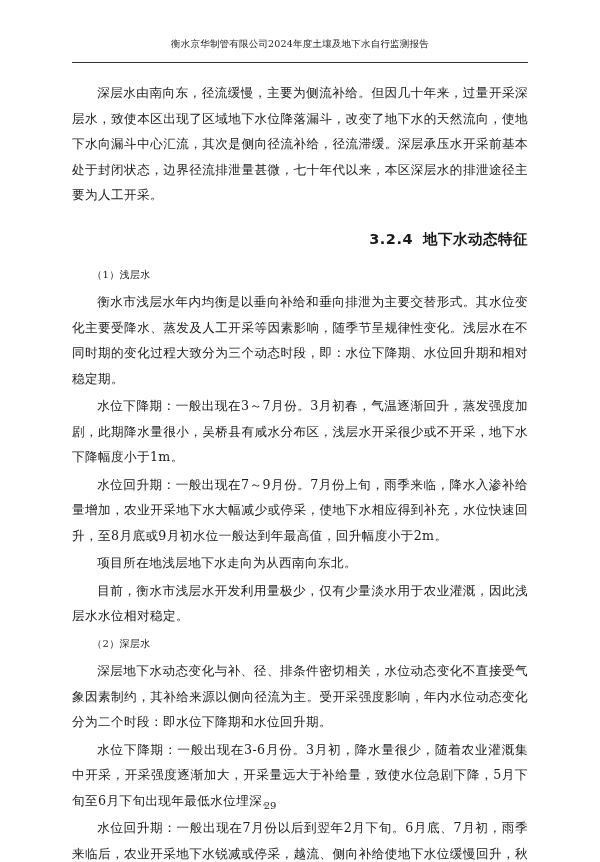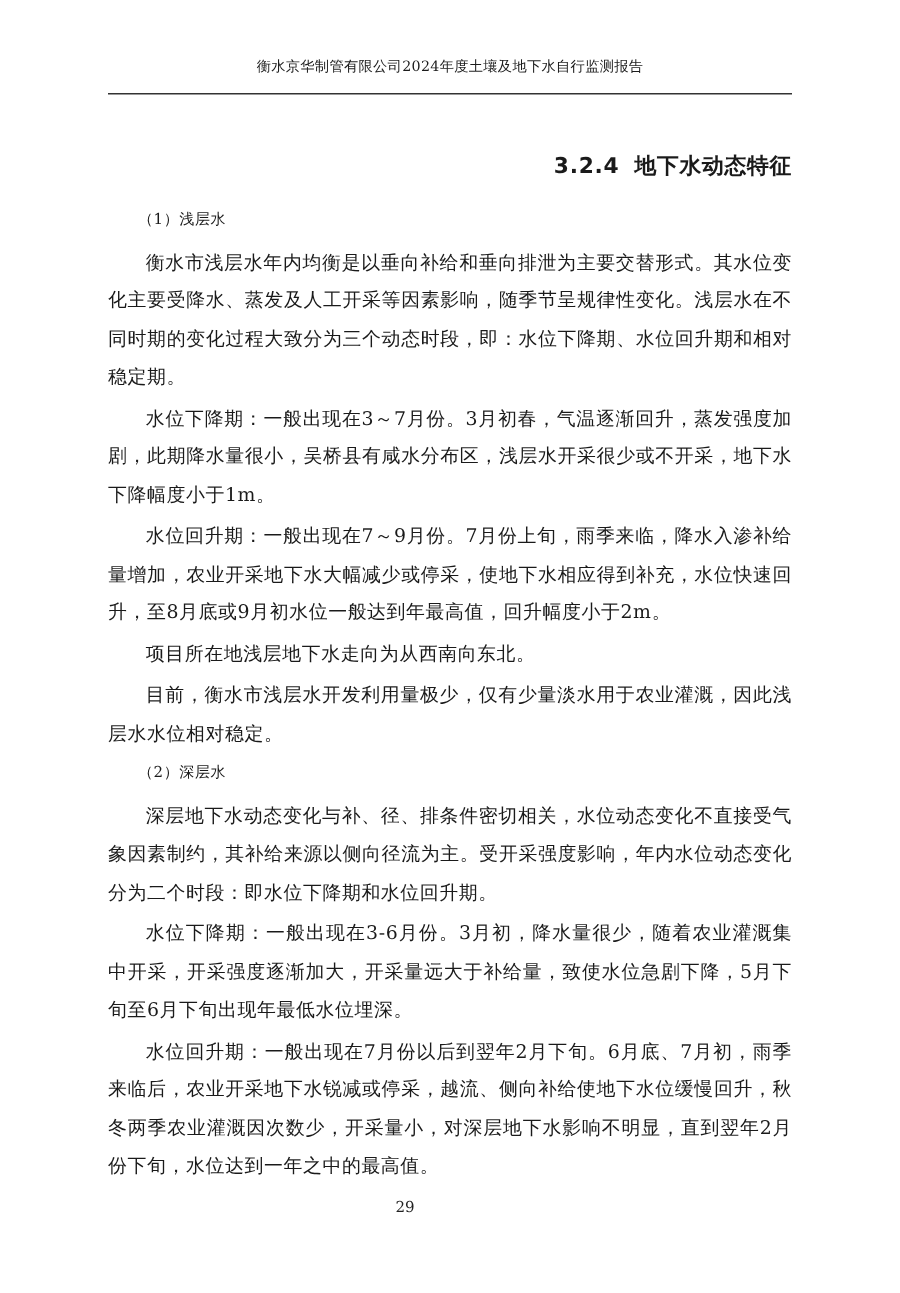--- a/index.html
+++ b/index.html
@@ -88,20 +88,21 @@
 </head>
 <body>
 
 <div class="page">
 
   <div class="header">衡水京华制管有限公司2024年度土壤及地下水自行监测报告</div>
   <div class="header-rule"></div>
 
   <div class="content">
 
+    <p class="body-par">深层水由南向东，径流缓慢，主要为侧流补给。但因几十年来，过量开采深层水，致使本区出现了区域地下水位降落漏斗，改变了地下水的天然流向，使地下水向漏斗中心汇流，其次是侧向径流补给，径流滞缓。深层承压水开采前基本处于封闭状态，边界径流排泄量甚微，七十年代以来，本区深层水的排泄途径主要为人工开采。</p>
 
     <h2 class="section-heading">
       <span class="num">3.2.4</span><span>地下水动态特征</span>
     </h2>
 
     <p class="subhead">（1）浅层水</p>
 
     <p class="body-par">衡水市浅层水年内均衡是以垂向补给和垂向排泄为主要交替形式。其水位变化主要受降水、蒸发及人工开采等因素影响，随季节呈规律性变化。浅层水在不同时期的变化过程大致分为三个动态时段，即：水位下降期、水位回升期和相对稳定期。</p>
 
     <p class="body-par">水位下降期：一般出现在3～7月份。3月初春，气温逐渐回升，蒸发强度加剧，此期降水量很小，吴桥县有咸水分布区，浅层水开采很少或不开采，地下水下降幅度小于1m。</p>

